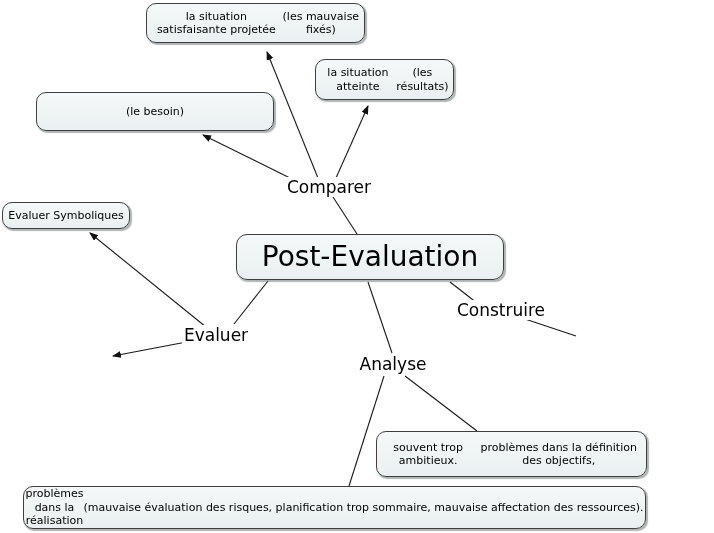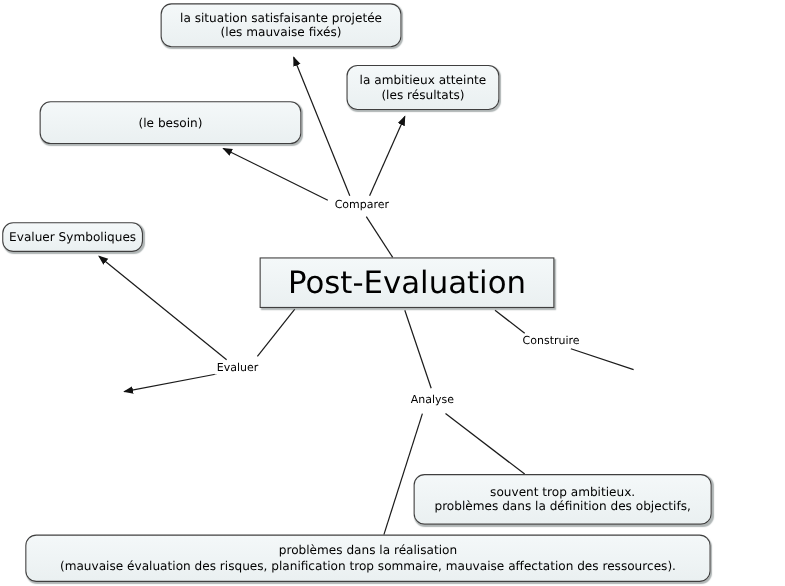--- a/index.html
+++ b/index.html
@@ -8,45 +8,45 @@
     width:714px;height:533px;
     background:#ffffff;
     font-family:"DejaVu Sans","Liberation Sans",sans-serif;
     overflow:hidden;
   }
   #edges{position:absolute;left:0;top:0;z-index:1;}
   .node{
     position:absolute;
     z-index:2;
     display:flex;
-    flex-direction:column;
+    flex-direction:row;
     align-items:center;
     justify-content:center;
     box-sizing:border-box;
     text-align:center;
     background:linear-gradient(180deg,#f4f8f9 0%,var(--node-fill,#eaf0f1) 100%);
     border:1.4px solid var(--node-border,#3f3f3f);
     border-radius:10px;
     box-shadow:1.2px 1.4px 1px rgba(110,120,120,0.55);
     color:#000;
     font-size:11px;
     line-height:13.5px;
     padding:2px 4px;
   }
   .node--central{
     font-size:28px;
     line-height:34px;
-    border-radius:0;
+    border-radius:11px;
     font-weight:400;
   }
   .link-label{
     position:absolute;
     z-index:3;
     transform:translate(-50%,-50%);
-    font-size:10px;
+    font-size:17px;
     color:#000;
     background:#ffffff;
     padding:0 2px;
     white-space:nowrap;
   }
 </style>
 </head>
 <body>
 
 <div id="stage" style="--node-fill: #eaf0f1; --node-border: #3f3f3f; background: rgb(255, 255, 255);">
@@ -73,21 +73,21 @@
     <line x1="384" y1="376" x2="349" y2="486" stroke="#1a1a1a" stroke-width="1.1"></line>
     <line x1="405" y1="376" x2="477" y2="431" stroke="#1a1a1a" stroke-width="1.1"></line>
   </svg>
 
   <div class="node" style="left:146px;top:3px;width:219px;height:40px">
     <div>la situation satisfaisante projetée</div>
     <div>(les mauvaise fixés)</div>
   </div>
 
   <div class="node" style="left:315px;top:59px;width:139px;height:41px">
-    <div>la ambitieux atteinte</div>
+    <div>la situation atteinte</div>
     <div>(les résultats)</div>
   </div>
 
   <div class="node" style="left:36px;top:92px;width:238px;height:39px">
     <div>(le besoin)</div>
   </div>
 
   <div class="node" style="left:2px;top:202px;width:128px;height:27px">
     <div>Evaluer Symboliques</div>
   </div>

